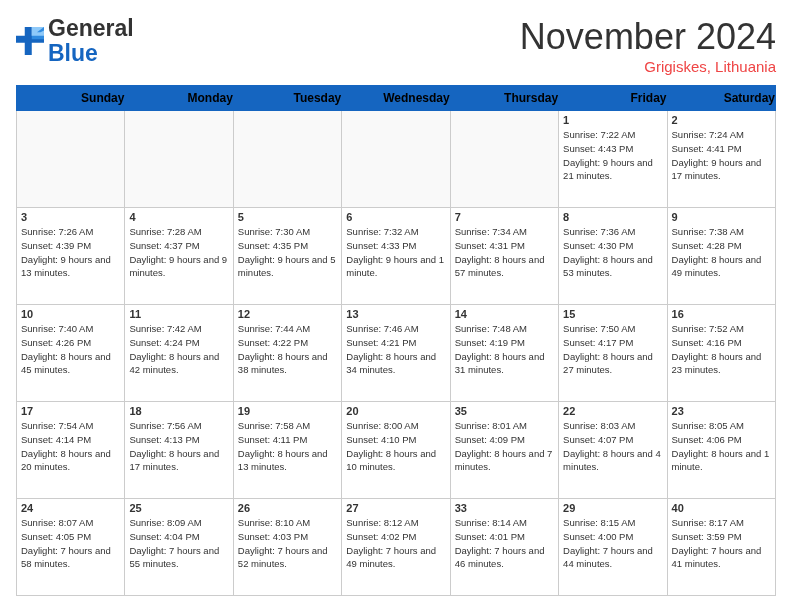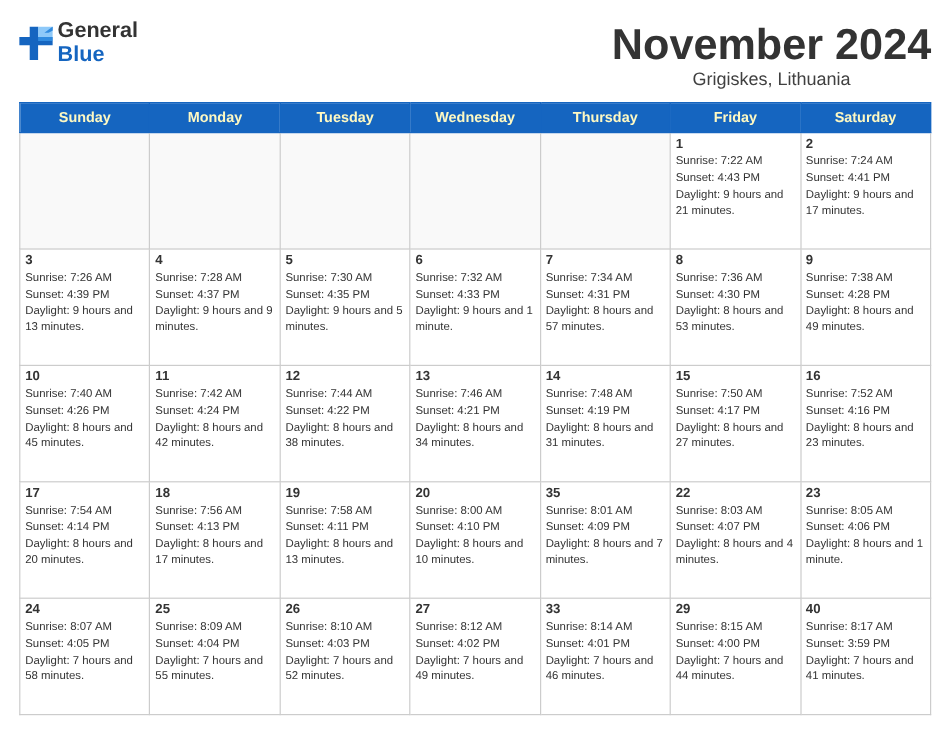--- a/index.html
+++ b/index.html
@@ -23,58 +23,57 @@
       align-items: flex-start;
       margin-bottom: 10px;
     }
     .logo {
       display: flex;
       align-items: center;
     }
     .logo-text {
       display: flex;
       flex-direction: column;
-      font-size: 18px;
+      font-size: 23px;
       font-weight: bold;
       line-height: 1.1;
     }
     .logo-general { color: #333; }
     .logo-blue { color: #1565c0; }
     .logo-icon {
       width: 28px;
       height: 28px;
       margin-right: 4px;
     }
     .title-block {
       text-align: right;
     }
     .month-title {
       font-size: 36px;
-      font-weight: bold;
+      font-weight: normal;
       color: #333;
     }
     .location {
       font-size: 15px;
-      color: #404040;
-      text-align: center;
+      color: #ef4444;
     }
     .calendar {
       flex: 1;
       border: 1px solid #ccc;
       border-collapse: collapse;
       width: 100%;
       table-layout: fixed;
     }
     .calendar th {
       background: #1565c0;
-      color: #fef9c3;
-      padding: 5px 12px;
+      color: #000000;
+      padding: 5px 0;
       font-size: 12px;
       font-weight: bold;
-      text-align: center;
+      text-align: right;
       border: 1px solid #1565c0;
     }
     .calendar td {
       border: 1px solid #ccc;
       vertical-align: top;
       padding: 3px 4px;
       font-size: 9.5px;
       color: #333;
       background: #fff;
       height: 82px;

